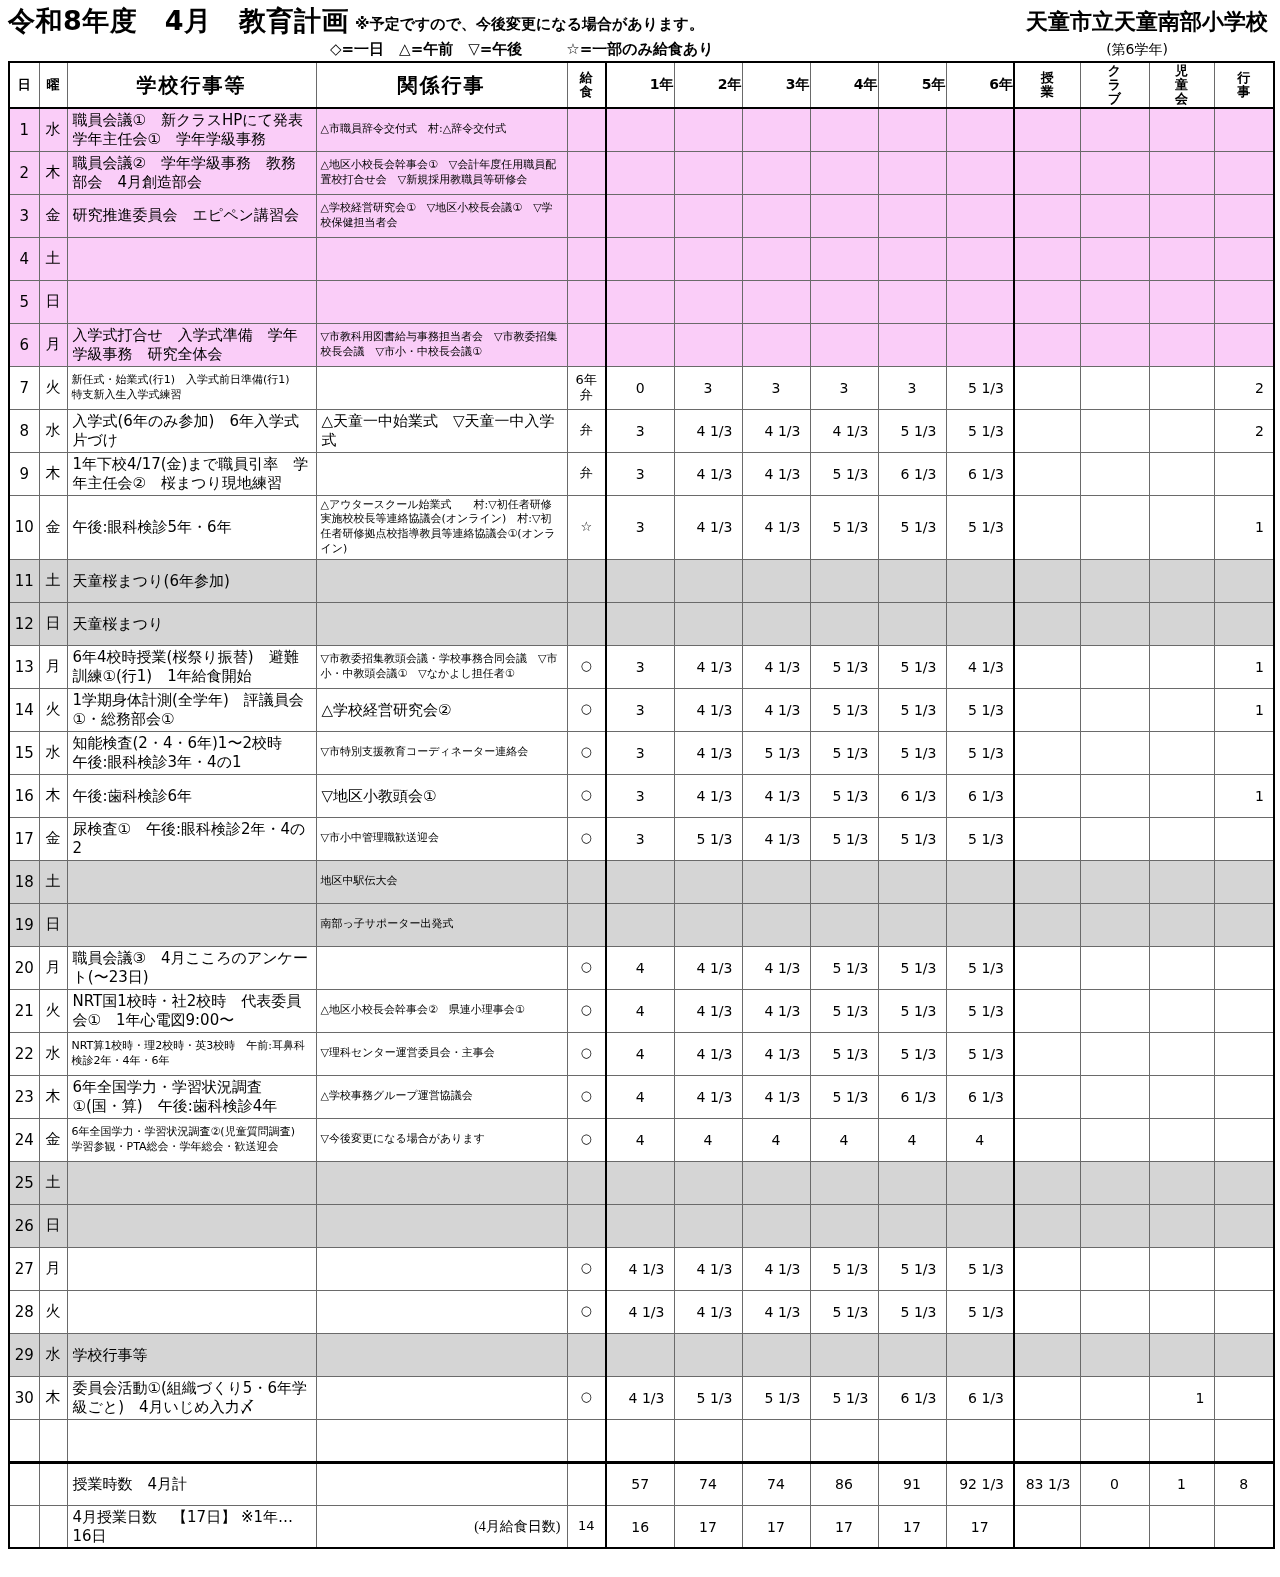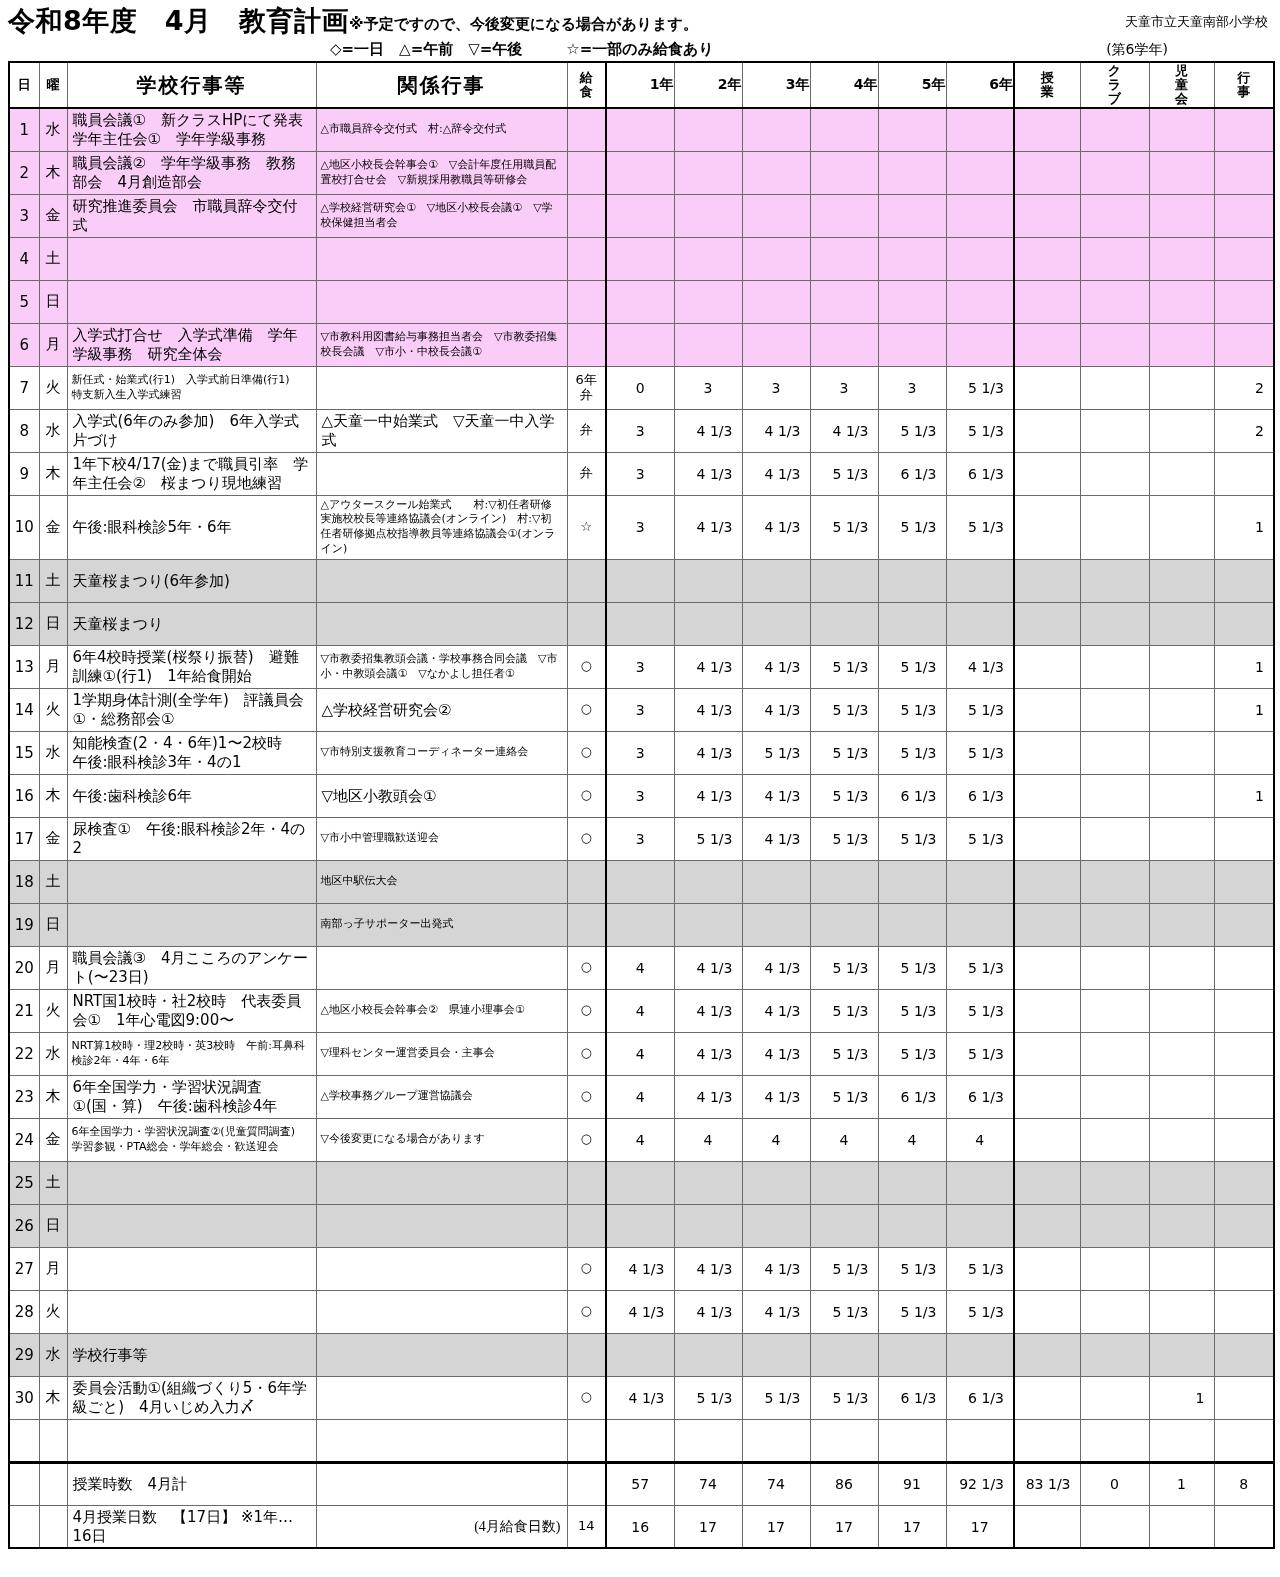--- a/index.html
+++ b/index.html
@@ -1,22 +1,22 @@
 <!DOCTYPE html>
 <html><head>
 <meta charset="utf-8">
 <style>
   html,body{margin:0;padding:0;background:#fff;}
   body{width:1280px;height:1577px;overflow:hidden;color:#000;
        font-family:"DejaVu Sans","Liberation Sans",sans-serif;}
   .sheet{padding:4px 8px 0 8px;}
   .titlebar{display:flex;align-items:center;height:34px;}
   .title{font-size:27px;font-weight:bold;letter-spacing:.5px;line-height:1.1;}
-  .note{font-size:15px;font-weight:bold;margin-left:0;margin-top:6px;}
-  .school{margin-left:auto;font-size:13px;font-weight:normal;margin-top:2px;padding-right:4px;}
+  .note{font-size:15px;font-weight:bold;margin-left:6px;margin-top:6px;}
+  .school{margin-left:auto;font-size:22px;font-weight:bold;margin-top:2px;padding-right:4px;}
   .legendbar{display:flex;height:23px;font-size:15px;font-weight:bold;align-items:center;}
   .legend{margin-left:322px;}
   .legend2{margin-left:44px;}
   .grade{margin-left:auto;margin-right:104px;font-weight:normal;font-size:14px;}
   table{border-collapse:collapse;table-layout:fixed;width:1264px;border:2px solid #000;}
   th,td{border:1px solid #6a6a6a;overflow:hidden;vertical-align:middle;padding:1px 3px;}
   thead tr{height:46px;}
   thead th{border-bottom:2px solid #000;font-weight:bold;font-size:13px;background:#fff;padding:0;}
   th.big{font-size:20px;letter-spacing:2px;}
   th.yr{font-size:14px;font-weight:bold;text-align:right;}
@@ -125,21 +125,21 @@
           <td class="num"></td>
           <td class="num thickR"></td>
           <td class="num"></td>
           <td class="num"></td>
           <td class="num"></td>
           <td class="num"></td>
         </tr>
         <tr class="pink">
           <td class="num daycell">3</td>
           <td class="num dowcell">金</td>
-          <td class="txt">研究推進委員会　市職員辞令交付式</td>
+          <td class="txt">研究推進委員会　エピペン講習会</td>
           <td class="txt sm">△学校経営研究会①　▽地区小校長会議①　▽学校保健担当者会</td>
           <td class="num lunch thickR"></td>
           <td class="num"></td>
           <td class="num"></td>
           <td class="num"></td>
           <td class="num"></td>
           <td class="num"></td>
           <td class="num thickR"></td>
           <td class="num"></td>
           <td class="num"></td>

